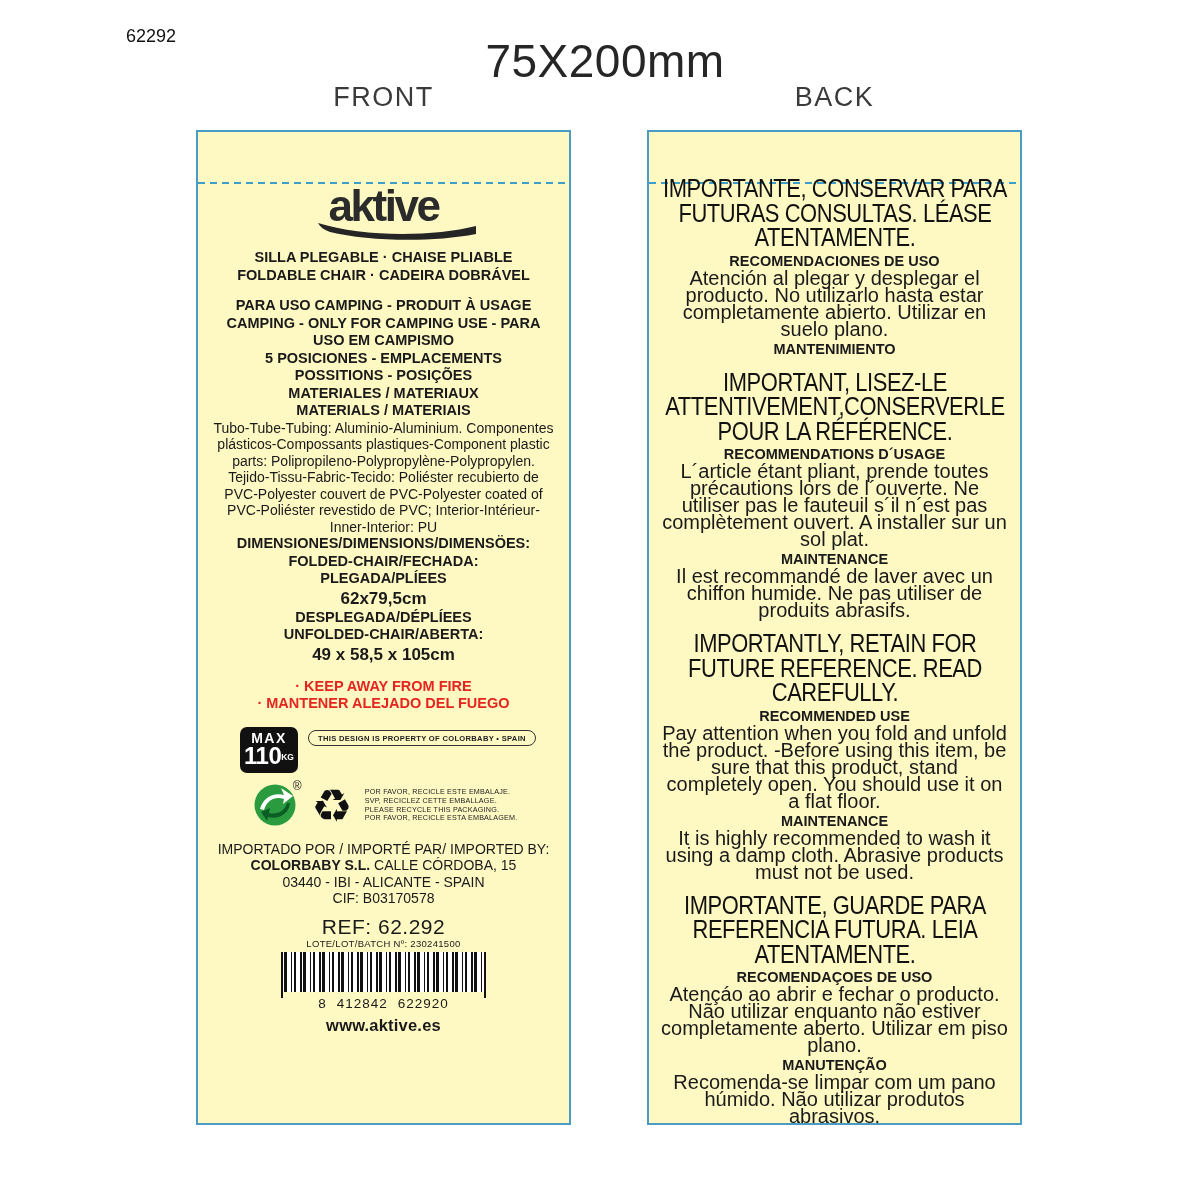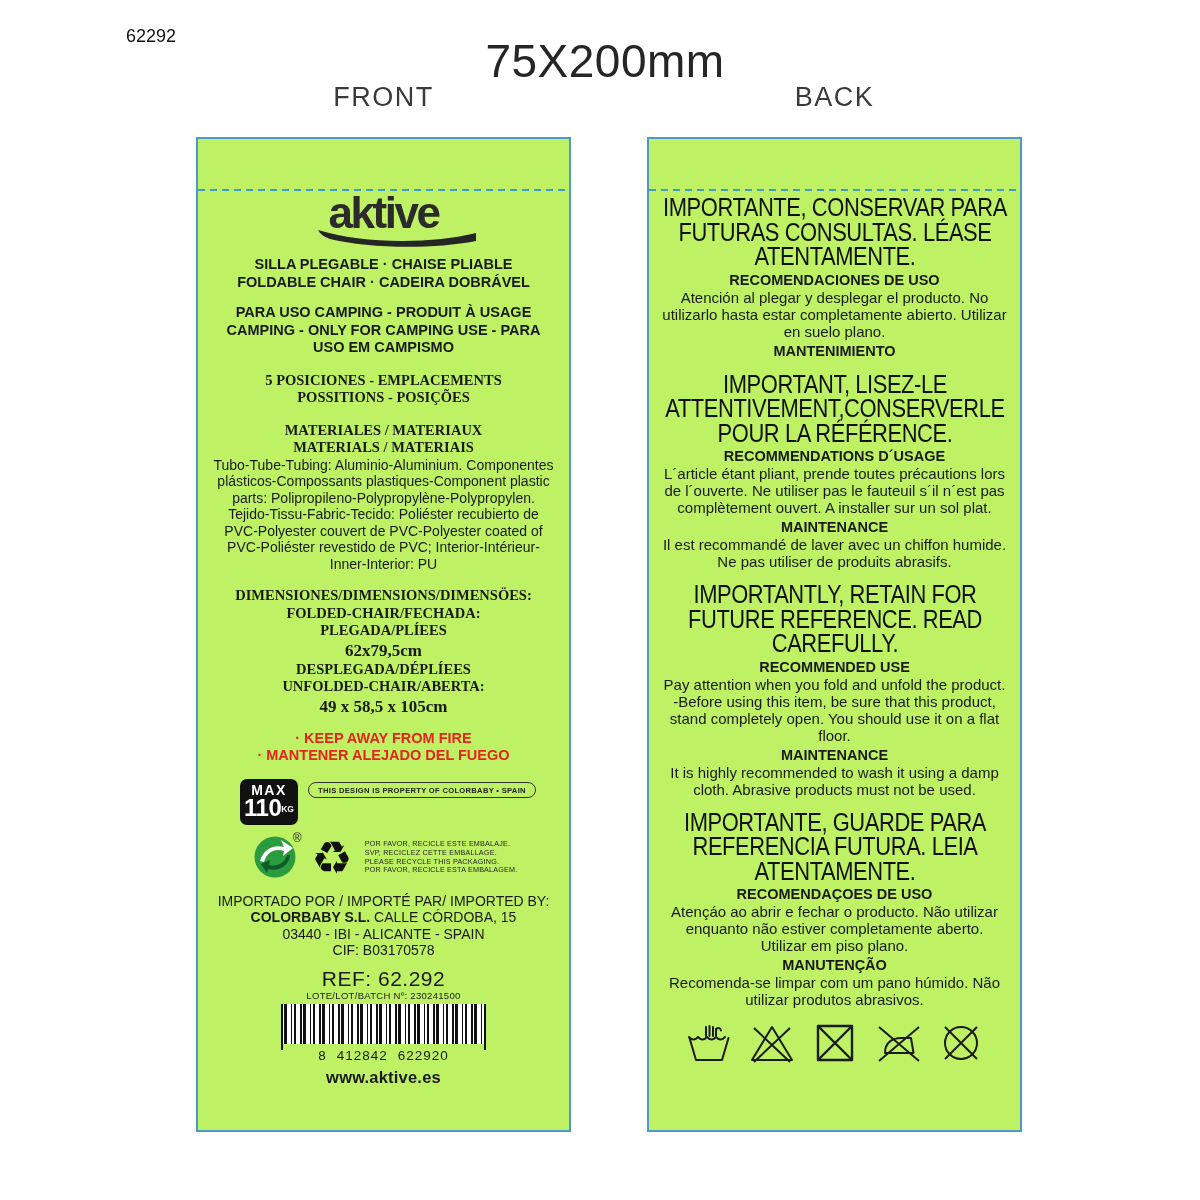--- a/index.html
+++ b/index.html
@@ -7,36 +7,36 @@
     width:1200px;height:1200px;position:relative;overflow:hidden;
     background:#ffffff;color:#1a1a1a;
     font-family:"Liberation Sans", sans-serif;
   }
   .sku{position:absolute;left:126px;top:26px;font-size:18px;color:#111;}
   .size-title{position:absolute;left:10px;right:0;top:34px;text-align:center;font-size:46px;color:#262626;letter-spacing:0.5px;}
   .caption{position:absolute;top:82px;width:375px;text-align:center;font-size:27px;color:#3a3a3a;letter-spacing:1.5px;}
   .caption.front-c{left:196px;}
   .caption.back-c{left:647px;}
 
-  .lbl{position:absolute;top:137px;width:375px;height:995px;border:2px solid #4a9cc5;background:#bef264;box-sizing:border-box;overflow:hidden;}
+  .lbl{position:absolute;top:130px;width:375px;height:995px;border:2px solid #4a9cc5;background:#fef9c3;box-sizing:border-box;overflow:hidden;}
   .lbl.front{left:196px;}
   .lbl.back{left:647px;}
   .dashline{position:absolute;top:50px;left:0;right:0;height:2px;
     background-image:repeating-linear-gradient(90deg,#3d9ec9 0 7px,transparent 7px 12px);}
 
   .content{position:relative;padding:54px 12px 0;text-align:center;}
-  .back .content{padding-top:56px;}
+  .back .content{padding-top:44px;}
 
   .logo-text{font-size:44px;line-height:40px;font-weight:700;letter-spacing:-2.5px;color:#2b2b2b;}
   .swoosh{display:block;margin:-4px auto 0;transform:translateX(12px);}
 
   .b14{font-weight:700;font-size:14.5px;line-height:17.5px;}
   .bd14{font-size:14px;line-height:16.5px;}
   .mt8{margin-top:8px;}.mt12{margin-top:12px;}
-  .mt13{margin-top:13px;}.mt15{margin-top:15px;font-family:Liberation Serif, serif;}
+  .mt13{margin-top:13px;}.mt15{}
 
   .dim-big{font-weight:700;font-size:17px;line-height:21px;}
   .warn{color:#e5251f;font-weight:700;font-size:14.5px;line-height:17.5px;}
 
   .max-row{display:flex;gap:10px;margin:14px 0 0 30px;text-align:left;align-items:flex-start;}
   .badge{width:58px;height:46px;background:#111;border-radius:7px;color:#fff;
     display:flex;flex-direction:column;align-items:center;justify-content:center;flex:0 0 auto;}
   .badge .m{font-size:14px;font-weight:700;letter-spacing:1.5px;line-height:13px;}
   .badge .n{font-size:24px;font-weight:700;line-height:21px;letter-spacing:-0.5px;}
   .badge .kg{font-size:8.5px;font-weight:700;vertical-align:4px;letter-spacing:0;}
@@ -58,21 +58,21 @@
   .barcode:before,.barcode:after{content:"";position:absolute;top:0;width:2px;height:46px;background:#111;}
   .barcode:before{left:0;}
   .barcode:after{right:0;}
   .bc-digits{font-size:13.5px;line-height:15px;margin-top:4px;letter-spacing:1px;}
   .bc-digits span{margin:0 5px;}
   .www{font-size:16.5px;font-weight:700;margin-top:5px;letter-spacing:0.2px;}
 
   .cond{display:block;width:412px;margin-left:-32px;transform:scaleX(0.843);transform-origin:50% 0;
     font-size:26px;line-height:24.5px;font-weight:400;letter-spacing:-0.5px;color:#111;}
   .sh{font-weight:700;font-size:14.5px;line-height:17px;margin-top:3px;}
-  .bd{font-size:15px;line-height:17px;}
+  .bd{font-size:20px;line-height:17px;}
   .sect{margin-top:12px;}
   .sect.first{margin-top:0;}
   .care-row{display:flex;justify-content:center;align-items:center;gap:15px;margin-top:14px;}
   .care-row svg{display:block;}
 </style>
 </head>
 <body>
 
 <div class="sku">62292</div>
 <div class="size-title">75X200mm</div>

